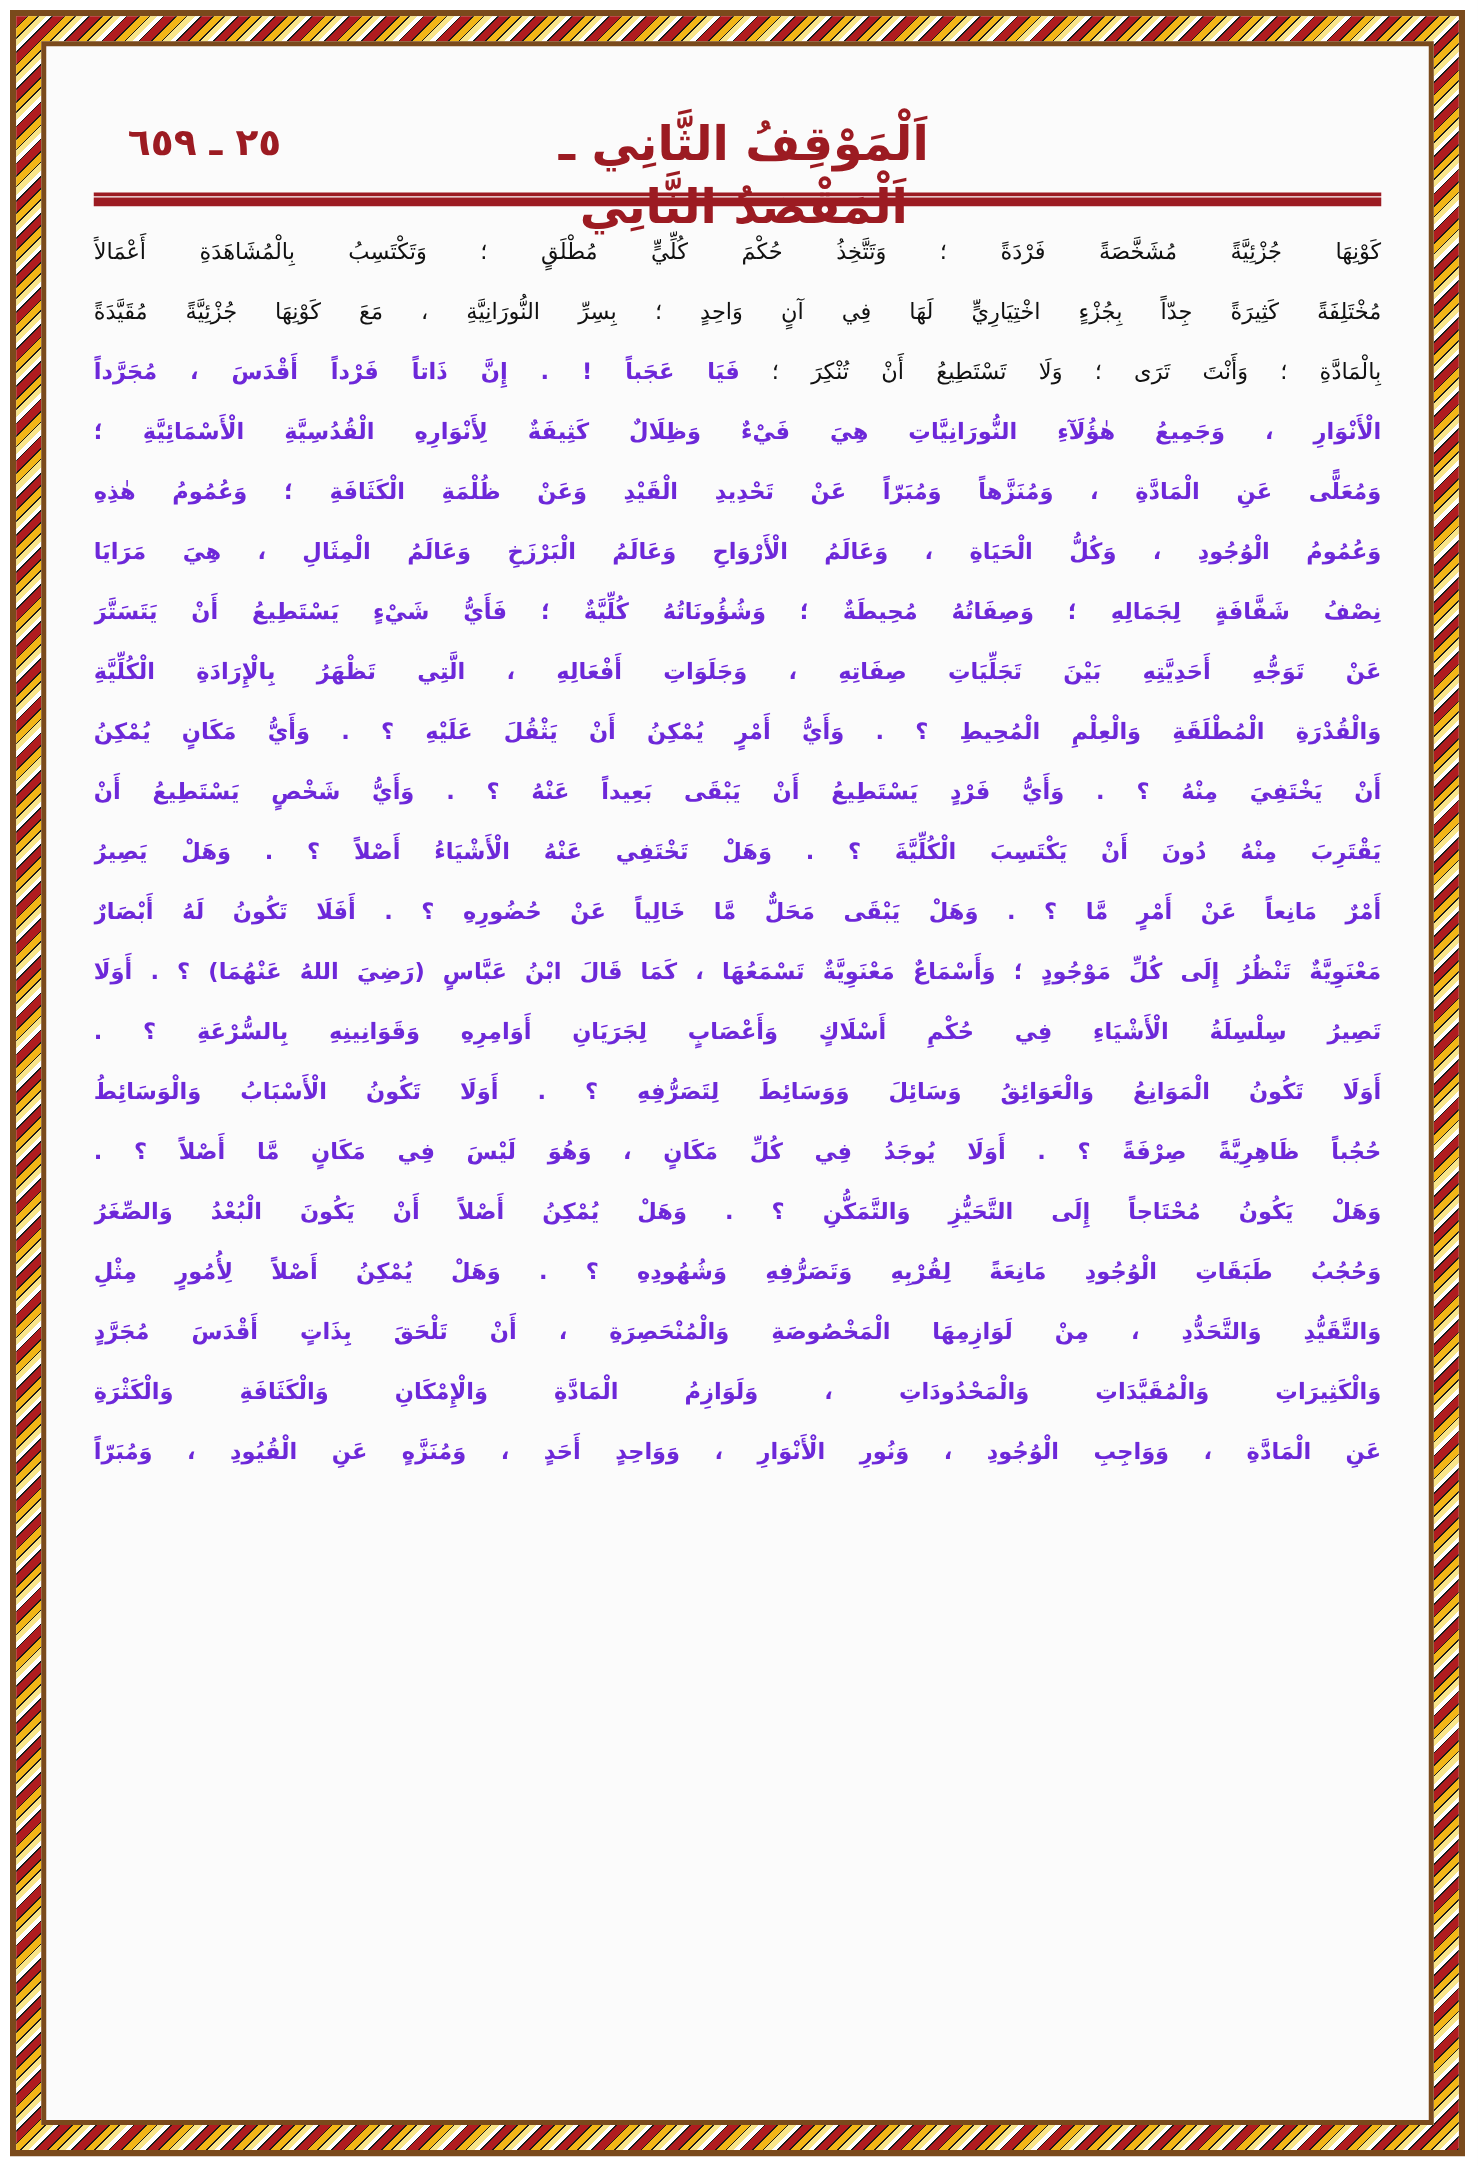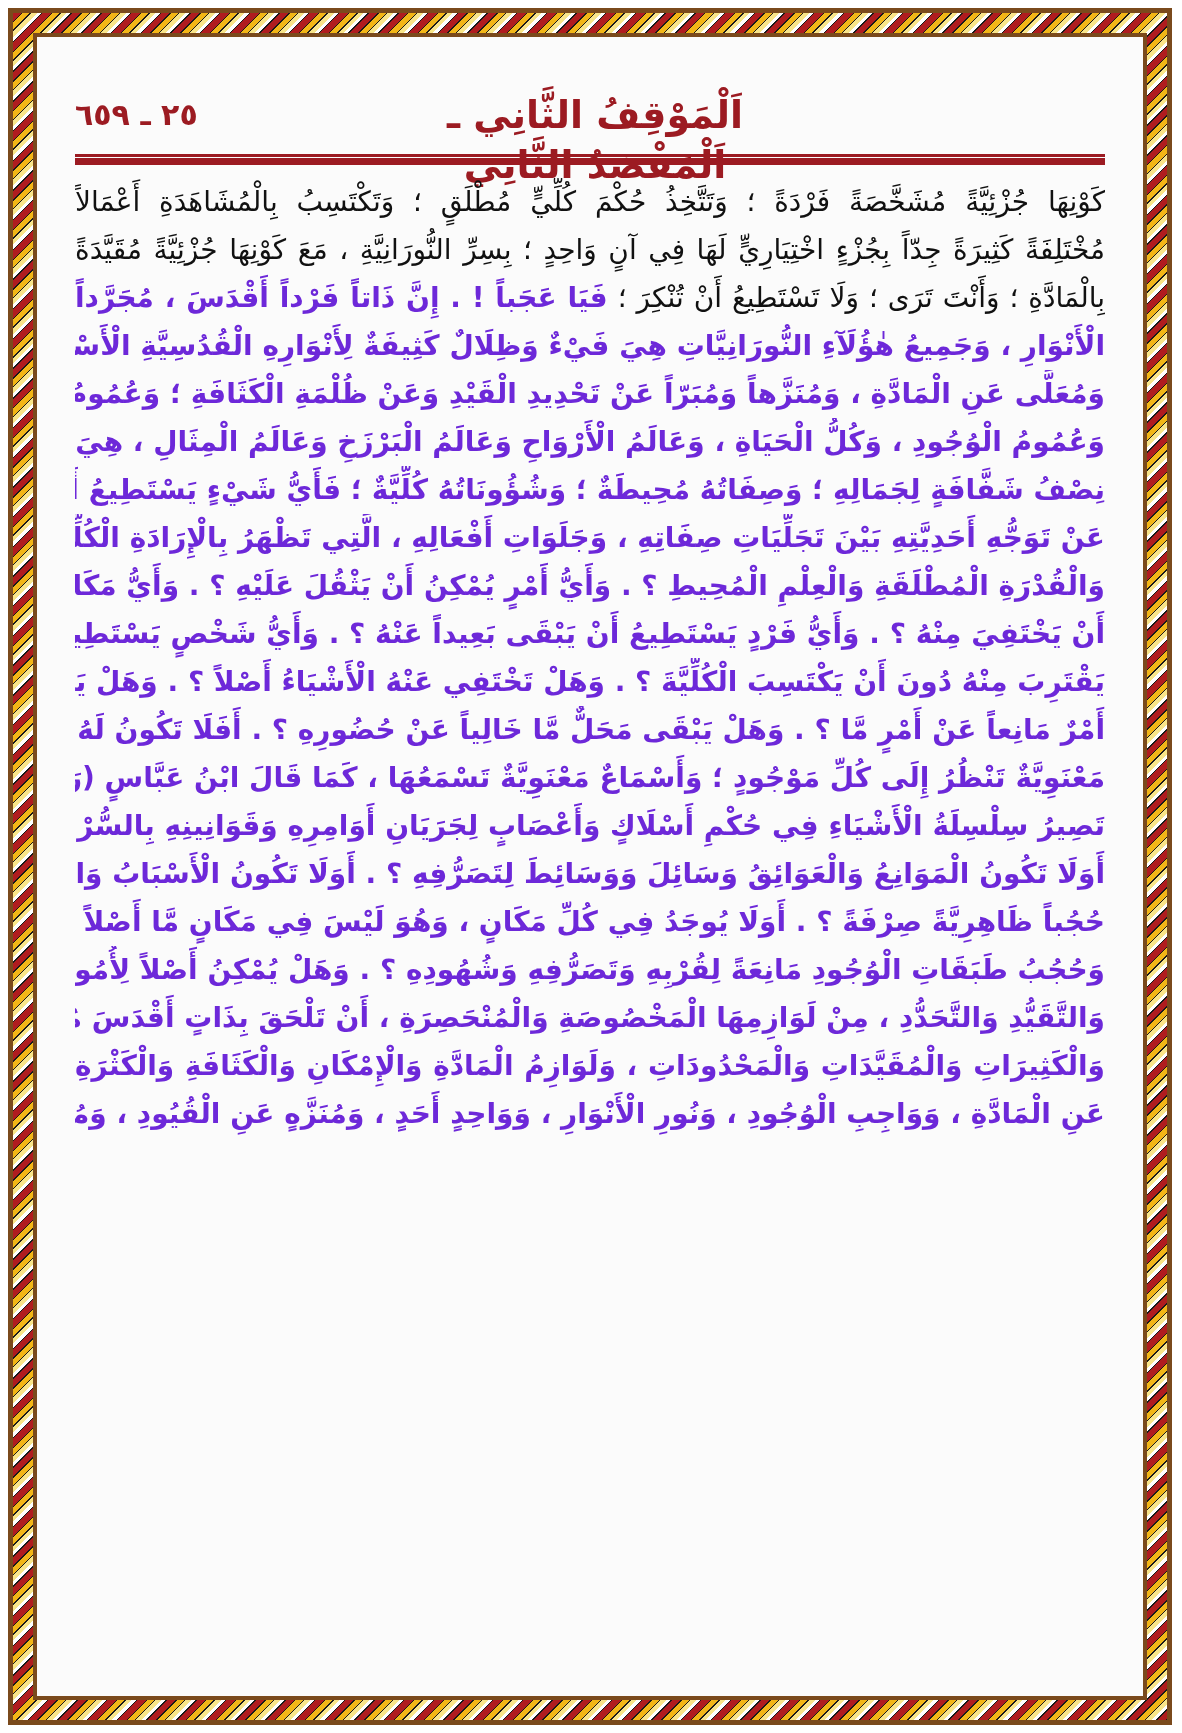--- a/index.html
+++ b/index.html
@@ -34,36 +34,36 @@
   .header {
     position: absolute; left: 0; top: 0; width: 1030px; height: 110px;
     direction: rtl;
   }
   .header-title {
     position: absolute; left: 310px; top: 30px; width: 420px; text-align: center;
     font-family: "DejaVu Sans", sans-serif; font-weight: bold;
     font-size: 38px; color: #9c1b22; line-height: 50px;
   }
   .header-pages {
-    position: absolute; left: 0; top: 33px; width: 150px; text-align: left;
+    position: absolute; left: 0; top: 33px; width: 150px; text-align: right;
     direction: ltr;
     font-family: "DejaVu Sans", sans-serif; font-weight: bold;
     font-size: 30px; color: #9c1b22; line-height: 44px;
   }
   .rule-thin {
     position: absolute; left: 0; top: 94px; width: 1030px; height: 3px; background: #9c1b22;
   }
   .rule-thick {
     position: absolute; left: 0; top: 98px; width: 1030px; height: 7px; background: #9c1b22;
   }
   .body-text {
     position: absolute; left: 0; top: 118px; width: 1030px;
     direction: rtl;
     font-family: "DejaVu Sans", sans-serif;
-    font-size: 28px;
+    font-size: 18px;
   }
   .line {
     height: 48px; line-height: 48px; white-space: nowrap;
     text-align: justify; text-align-last: justify;
     overflow: hidden;
   }
   .black { color: #111111; }
   .red { color: #6d28d9; font-weight: bold; }
 </style>
 </head>
@@ -92,18 +92,19 @@
     <div class="line"><span class="black"></span><span class="red">نِصْفُ شَفَّافَةٍ لِجَمَالِهِ ؛ وَصِفَاتُهُ مُحِيطَةٌ ؛ وَشُؤُونَاتُهُ كُلِّيَّةٌ ؛ فَأَيُّ شَيْءٍ يَسْتَطِيعُ أَنْ يَتَسَتَّرَ</span></div>
     <div class="line"><span class="black"></span><span class="red">عَنْ تَوَجُّهِ أَحَدِيَّتِهِ بَيْنَ تَجَلِّيَاتِ صِفَاتِهِ ، وَجَلَوَاتِ أَفْعَالِهِ ، الَّتِي تَظْهَرُ بِالْإِرَادَةِ الْكُلِّيَّةِ</span></div>
     <div class="line"><span class="black"></span><span class="red">وَالْقُدْرَةِ الْمُطْلَقَةِ وَالْعِلْمِ الْمُحِيطِ ؟ . وَأَيُّ أَمْرٍ يُمْكِنُ أَنْ يَثْقُلَ عَلَيْهِ ؟ . وَأَيُّ مَكَانٍ يُمْكِنُ</span></div>
     <div class="line"><span class="black"></span><span class="red">أَنْ يَخْتَفِيَ مِنْهُ ؟ . وَأَيُّ فَرْدٍ يَسْتَطِيعُ أَنْ يَبْقَى بَعِيداً عَنْهُ ؟ . وَأَيُّ شَخْصٍ يَسْتَطِيعُ أَنْ</span></div>
     <div class="line"><span class="black"></span><span class="red">يَقْتَرِبَ مِنْهُ دُونَ أَنْ يَكْتَسِبَ الْكُلِّيَّةَ ؟ . وَهَلْ تَخْتَفِي عَنْهُ الْأَشْيَاءُ أَصْلاً ؟ . وَهَلْ يَصِيرُ</span></div>
     <div class="line"><span class="black"></span><span class="red">أَمْرٌ مَانِعاً عَنْ أَمْرٍ مَّا ؟ . وَهَلْ يَبْقَى مَحَلٌّ مَّا خَالِياً عَنْ حُضُورِهِ ؟ . أَفَلَا تَكُونُ لَهُ أَبْصَارٌ</span></div>
     <div class="line"><span class="black"></span><span class="red">مَعْنَوِيَّةٌ تَنْظُرُ إِلَى كُلِّ مَوْجُودٍ ؛ وَأَسْمَاعٌ مَعْنَوِيَّةٌ تَسْمَعُهَا ، كَمَا قَالَ ابْنُ عَبَّاسٍ (رَضِيَ اللهُ عَنْهُمَا) ؟ . أَوَلَا</span></div>
     <div class="line"><span class="black"></span><span class="red">تَصِيرُ سِلْسِلَةُ الْأَشْيَاءِ فِي حُكْمِ أَسْلَاكٍ وَأَعْصَابٍ لِجَرَيَانِ أَوَامِرِهِ وَقَوَانِينِهِ بِالسُّرْعَةِ ؟ .</span></div>
     <div class="line"><span class="black"></span><span class="red">أَوَلَا تَكُونُ الْمَوَانِعُ وَالْعَوَائِقُ وَسَائِلَ وَوَسَائِطَ لِتَصَرُّفِهِ ؟ . أَوَلَا تَكُونُ الْأَسْبَابُ وَالْوَسَائِطُ</span></div>
     <div class="line"><span class="black"></span><span class="red">حُجُباً ظَاهِرِيَّةً صِرْفَةً ؟ . أَوَلَا يُوجَدُ فِي كُلِّ مَكَانٍ ، وَهُوَ لَيْسَ فِي مَكَانٍ مَّا أَصْلاً ؟ .</span></div>
+    <div class="line"><span class="black"></span><span class="red">وَهَلْ يَكُونُ مُحْتَاجاً إِلَى التَّحَيُّزِ وَالتَّمَكُّنِ ؟ . وَهَلْ يُمْكِنُ أَصْلاً أَنْ يَكُونَ الْبُعْدُ وَالصِّغَرُ</span></div>
     <div class="line"><span class="black"></span><span class="red">وَحُجُبُ طَبَقَاتِ الْوُجُودِ مَانِعَةً لِقُرْبِهِ وَتَصَرُّفِهِ وَشُهُودِهِ ؟ . وَهَلْ يُمْكِنُ أَصْلاً لِأُمُورٍ مِثْلِ</span></div>
     <div class="line"><span class="black"></span><span class="red">وَالتَّقَيُّدِ وَالتَّحَدُّدِ ، مِنْ لَوَازِمِهَا الْمَخْصُوصَةِ وَالْمُنْحَصِرَةِ ، أَنْ تَلْحَقَ بِذَاتٍ أَقْدَسَ مُجَرَّدٍ</span></div>
     <div class="line"><span class="black"></span><span class="red">وَالْكَثِيرَاتِ وَالْمُقَيَّدَاتِ وَالْمَحْدُودَاتِ ، وَلَوَازِمُ الْمَادَّةِ وَالْإِمْكَانِ وَالْكَثَافَةِ وَالْكَثْرَةِ</span></div>
     <div class="line"><span class="black"></span><span class="red">عَنِ الْمَادَّةِ ، وَوَاجِبِ الْوُجُودِ ، وَنُورِ الْأَنْوَارِ ، وَوَاحِدٍ أَحَدٍ ، وَمُنَزَّهٍ عَنِ الْقُيُودِ ، وَمُبَرّاً</span></div>
   </div>
 </div>
 
 </body></html>

